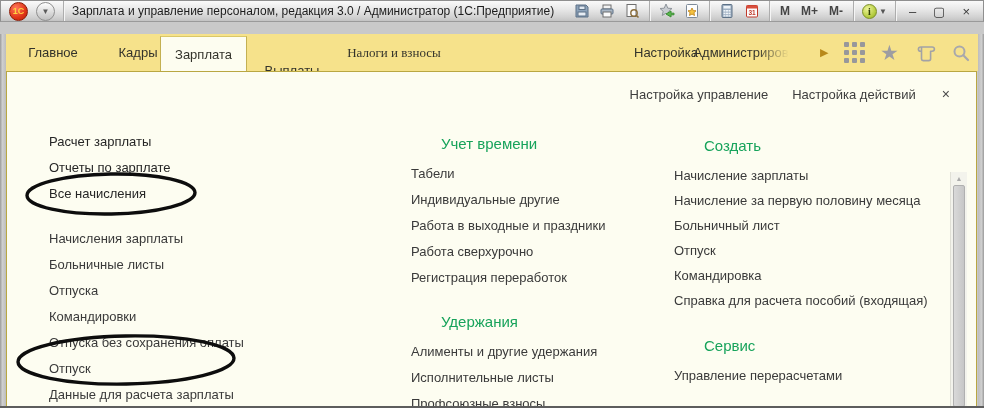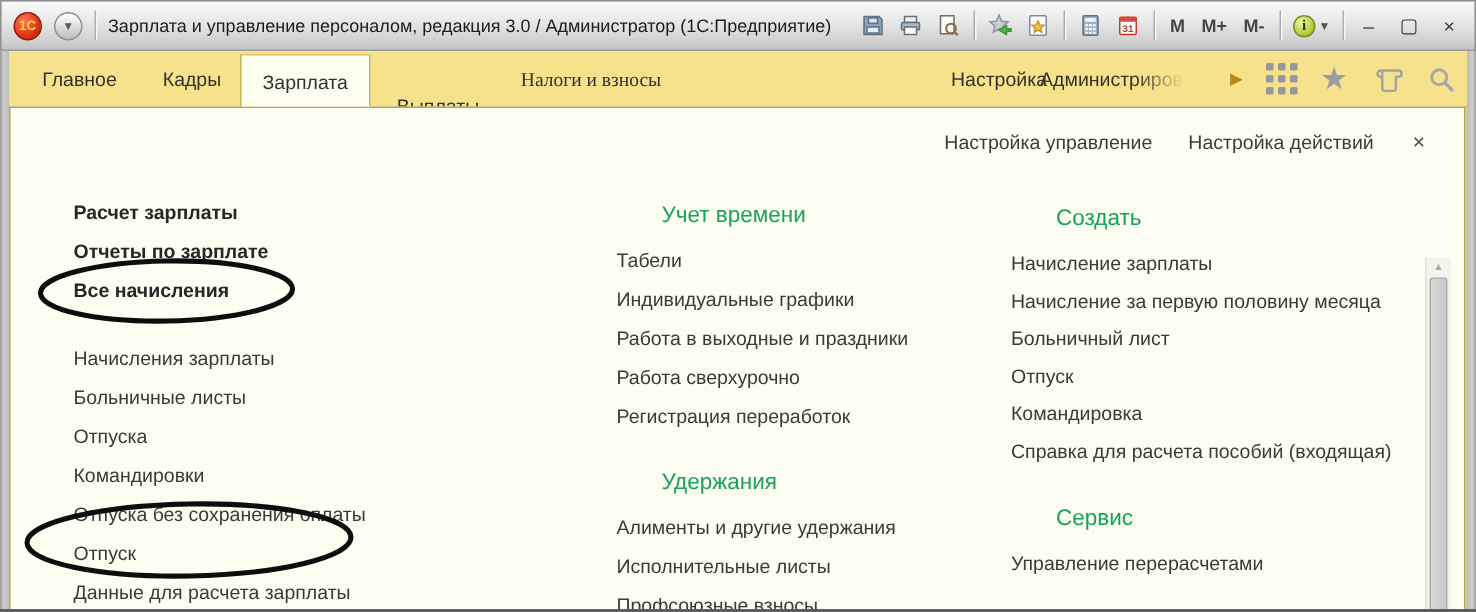--- a/index.html
+++ b/index.html
@@ -4,21 +4,21 @@
 <style>
   * { box-sizing: border-box; }
   html,body { margin:0; padding:0; }
   body {
     width:984px; height:408px; position:relative; overflow:hidden;
     font-family:"Liberation Sans","DejaVu Sans",sans-serif;
     background:#c9c9c9;
   }
   
   .titlebar {
-    position:absolute; left:0; top:0; width:984px; height:34px;
+    position:absolute; left:0; top:0; width:984px; height:22px;
     background:linear-gradient(#fafafa,#e9e9e9 40%,#d2d2d2 80%,#c3c3c3);
     border:1px solid #8f8f8f; border-bottom:1px solid #9a9a9a;
     display:flex; align-items:center;
   }
   .logo-1c {
     width:19px; height:19px; border-radius:50%; margin-left:8px;
     background:radial-gradient(circle at 35% 30%, #ff7a5c, #e03417 60%, #b21f07);
     border:1px solid #8d1a05; color:#ffd23f; font-size:9px; font-weight:bold;
     display:flex; align-items:center; justify-content:center;
   }
@@ -78,21 +78,21 @@
   .panel-close { font-size:14px; color:#4a4a4a; cursor:pointer; padding:0 2px; }
 
   .col { position:absolute; display:flex; flex-direction:column; }
   .col1 { left:42px; top:57px;  width:320px; }
   .col2 { left:386px; top:59px; width:270px; }
   .col3 { left:649px; top:61px; width:315px; }
   .nav-link {
     height:26px; line-height:26px; font-size:13px; color:#3a3a3a;
     cursor:pointer; white-space:nowrap;
   }
-  .nav-link.bold { font-weight:bold; color:#262626; }
+  .nav-link.bold { font-weight:normal; color:#262626; }
   .sec-head {
     height:26px; line-height:26px; font-size:15px; color:#17a35b;
     cursor:pointer; white-space:nowrap;margin-left:48px;
   }
   .sec-items { margin-top:4px; display:flex; flex-direction:column; }
   .sec-items .nav-link { padding-left:18px; }
   .spacer19 { height:19px; } .spacer18 { height:18px; } .spacer20 { height:20px; }
   .h25 .nav-link { height:25px; line-height:25px; }
 
   
@@ -196,21 +196,21 @@
     </span>
     <div class="tb-sep" style="margin:0 1px;"></div>
     <span class="win-btn">–</span>
     <span class="win-btn">▢</span>
     <span class="win-btn">×</span>
   </div>
 </div>
 
 <div class="tabbar">
   <div class="tab" style="left:6px;width:90px;">Главное</div>
-  <div class="tab" style="left:96px;width:60px;">Кадры</div>
+  <div class="tab" style="left:106px;width:60px;">Кадры</div>
   <div class="tab active" style="left:158px;width:87px;">Зарплата</div>
   <div class="tab" style="left:250px;width:80px;margin-top:35px;">Выплаты</div>
   <div class="tab" style="left:332px;width:120px;font-family:Liberation Serif, serif;">Налоги и взносы</div>
   <div class="tab" style="left:620px;width:88px;">Настройка</div>
   <div class="tab faded" style="left:688px;width:102px;">Администриров</div>
   <div class="tab-arrow" style="left:818px;">▶</div>
   <div class="tab-ico" style="left:842px;">
     <span class="grid-dots">
         <span></span>
         <span></span>
@@ -256,21 +256,21 @@
     <div class="nav-link">Командировки</div>
     <div class="nav-link">Отпуска без сохранения оплаты</div>
     <div class="nav-link">Отпуск</div>
     <div class="nav-link">Данные для расчета зарплаты</div>
   </div>
 
   <div class="col col2">
     <div class="sec-head">Учет времени</div>
     <div class="sec-items">
       <div class="nav-link">Табели</div>
-      <div class="nav-link">Индивидуальные графики</div>
+      <div class="nav-link">Индивидуальные другие</div>
       <div class="nav-link">Работа в выходные и праздники</div>
       <div class="nav-link">Работа сверхурочно</div>
       <div class="nav-link">Регистрация переработок</div>
     </div>
     <div class="spacer18"></div>
     <div class="sec-head">Удержания</div>
     <div class="sec-items">
       <div class="nav-link">Алименты и другие удержания</div>
       <div class="nav-link">Исполнительные листы</div>
       <div class="nav-link">Профсоюзные взносы</div>

